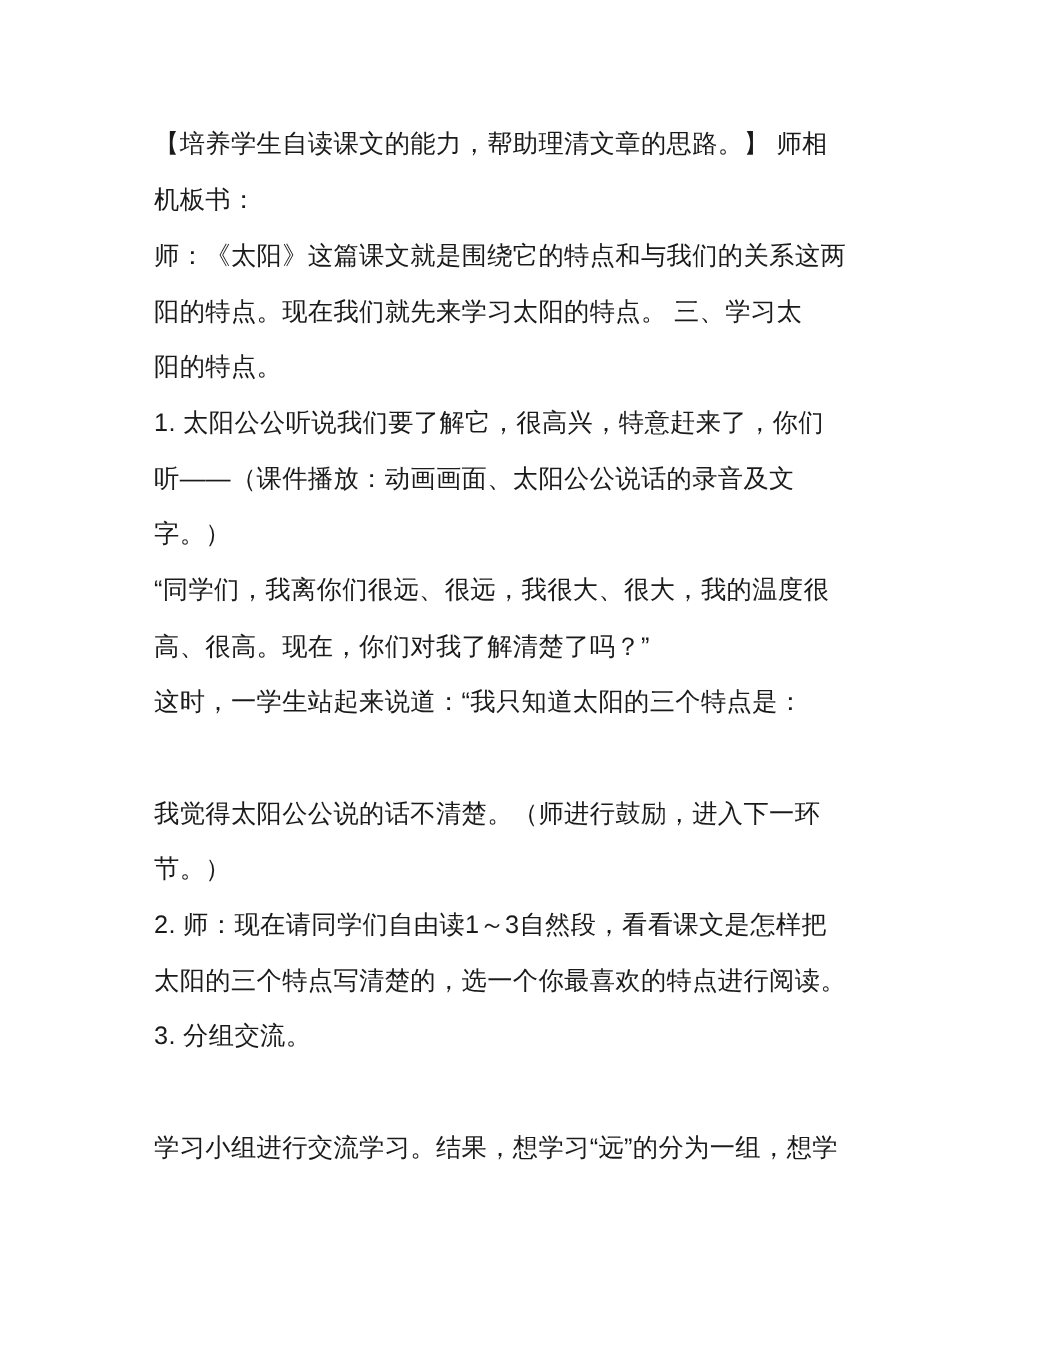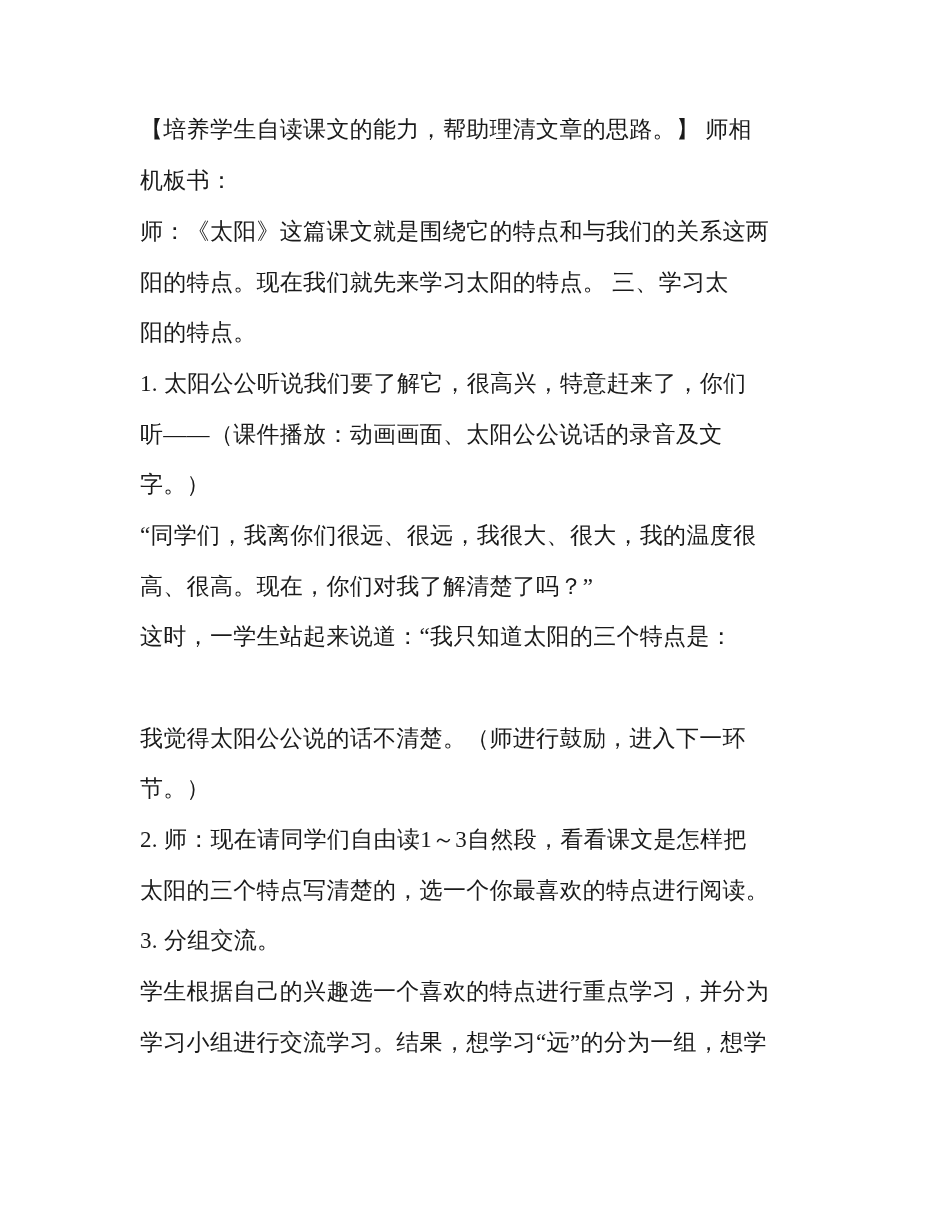--- a/index.html
+++ b/index.html
@@ -17,21 +17,21 @@
       position: absolute;
       left: 0; top: 0;
       width: 950px;
       height: 1229px;
       background: #ffffff;
     }
     .line {
       position: absolute;
       left: 140px;
       white-space: nowrap;
-      font-family: Liberation Serif, serif;
+      font-family: Liberation Sans, sans-serif;
       font-size: 23px;
       line-height: 30px;
       color: #1a1a1a;
       letter-spacing: 0.3px;
     }
   </style>
 </head>
 <body>
 
 <div class="page">
@@ -44,15 +44,14 @@
   <div class="line" style="top:420px">听——（课件播放：动画画面、太阳公公说话的录音及文</div>
   <div class="line" style="top:470px">字。）</div>
   <div class="line" style="top:521px">“同学们，我离你们很远、很远，我很大、很大，我的温度很</div>
   <div class="line" style="top:572px">高、很高。现在，你们对我了解清楚了吗？”</div>
   <div class="line" style="top:622px">这时，一学生站起来说道：“我只知道太阳的三个特点是：</div>
   <div class="line" style="top:724px">我觉得太阳公公说的话不清楚。（师进行鼓励，进入下一环</div>
   <div class="line" style="top:774px">节。）</div>
   <div class="line" style="top:825px">2. 师：现在请同学们自由读1～3自然段，看看课文是怎样把</div>
   <div class="line" style="top:876px">太阳的三个特点写清楚的，选一个你最喜欢的特点进行阅读。</div>
   <div class="line" style="top:926px">3. 分组交流。</div>
-  <div class="line" style="top:977px">学生根据自己的兴趣选一个喜欢的特点进行重点学习，并分为</div>
   <div class="line" style="top:1028px">学习小组进行交流学习。结果，想学习“远”的分为一组，想学</div>
 </div>
 
 </body></html>

